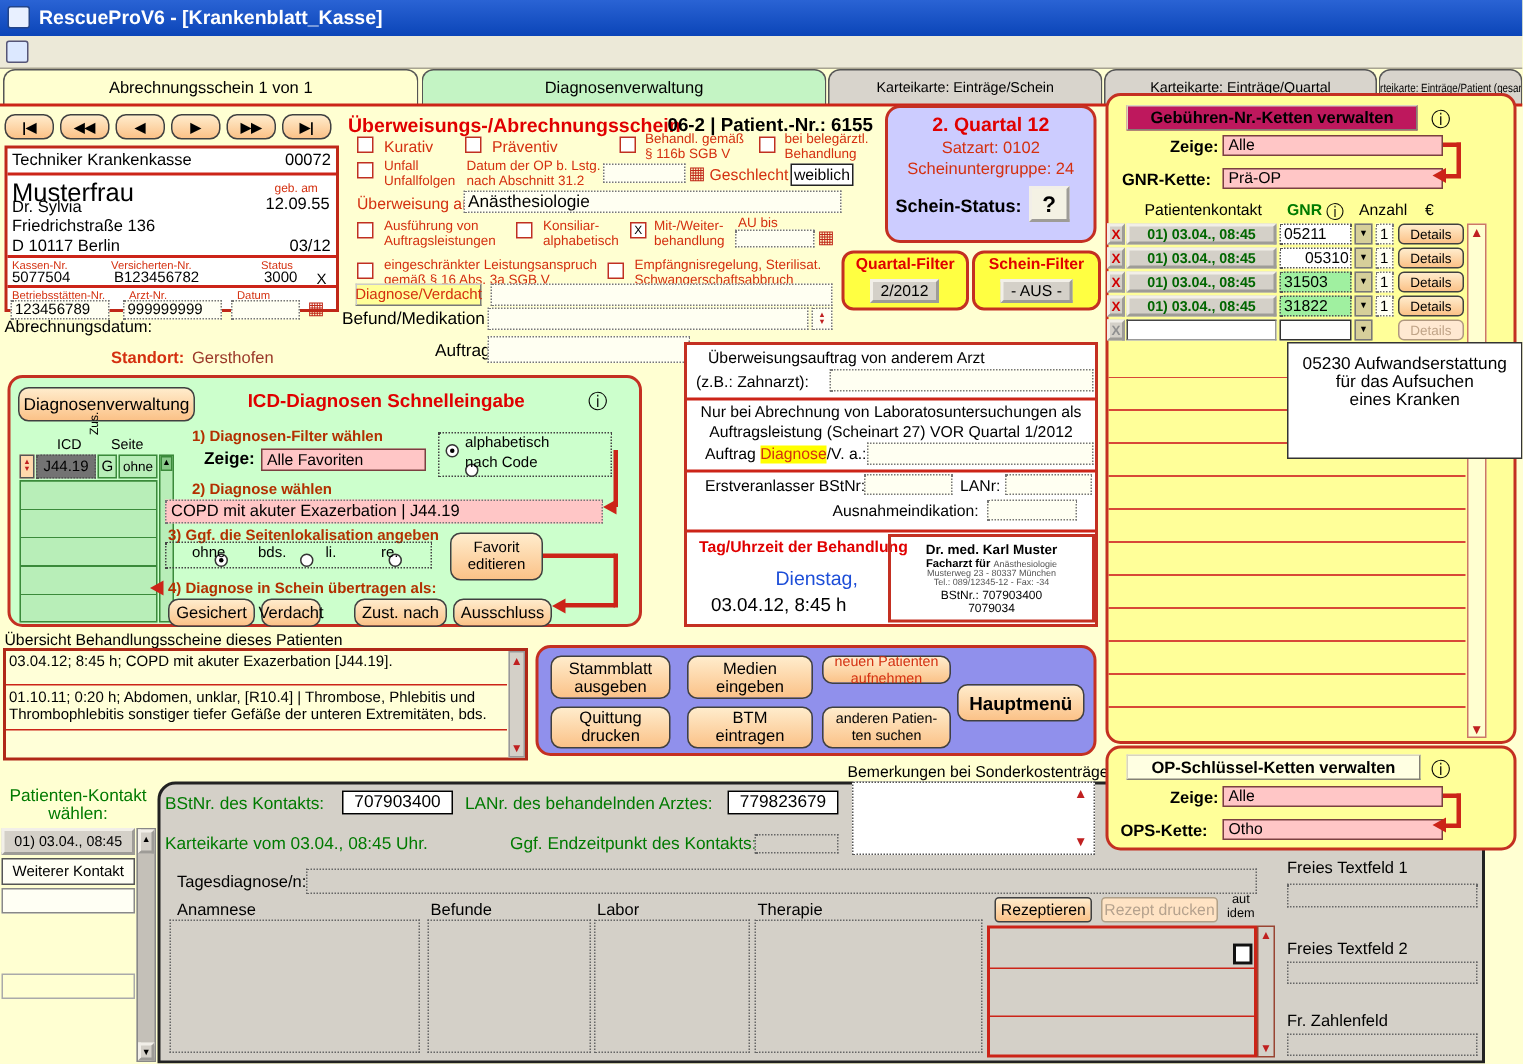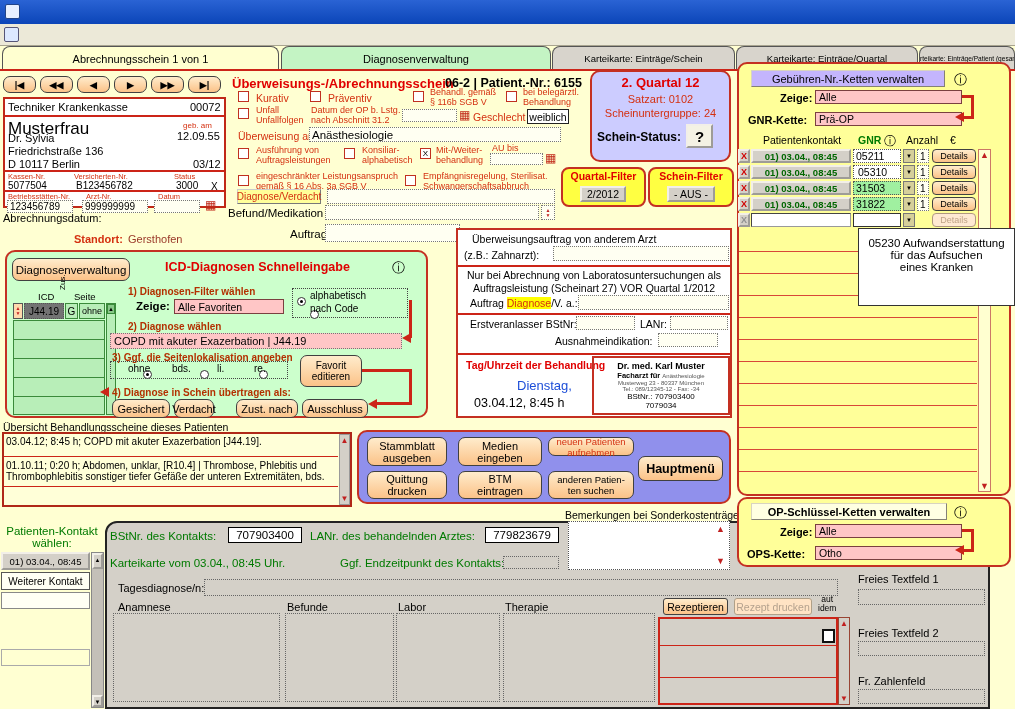--- a/index.html
+++ b/index.html
@@ -28,20 +28,21 @@
   .scr{color:#c02020;text-align:center;line-height:11px;font-size:9px}
 </style>
 </head>
 <body>
 
 
 
 
 <div class="a" style="left:0;top:0;width:1015px;height:24px;background:linear-gradient(#2a63d4,#0b45b8);display:flex;align-items:center">
   <span class="a" style="left:5px;top:4px;width:15px;height:15px;background:#e8f0ff;border:1px solid #224488;border-radius:2px"></span>
+  <span class="a" style="left:26px;top:4px;color:#fff;font-weight:bold;font-size:13px">RescueProV6 - [Krankenblatt_Kasse]</span>
 </div>
 
 
 <div class="a" style="left:0;top:24px;width:1015px;height:22px;background:#ece9d8;border-bottom:1px solid #a8a490">
   <span class="a" style="left:4px;top:3px;width:15px;height:15px;background:#dce8ff;border:1px solid #557;border-radius:2px"></span>
 </div>
 
 
 <div class="tab" style="left:2px;width:275px;background:#ffffd0;font-size:11px">
     <span>Abrechnungsschein 1 von 1</span>
@@ -199,21 +200,21 @@
     <span>2/2012</span>
   </div>
 <div class="a panel" style="left:648px;top:167px;width:86px;height:40px;background:#ffff42;border-radius:8px"></div>
 <span class="a bold" style="left:648px;top:170px;width:86px;text-align:center;font-size:10.5px;color:#e00000">Schein-Filter</span>
 <div class="a gbtn f" style="left:667px;top:186px;width:48px;height:16px;font-size:10.5px">
     <span>- AUS -</span>
   </div>
 
 
 <div class="a panel" style="left:737px;top:62px;width:274px;height:434px;background:#ffff99"></div>
-<div class="a f" style="left:751px;top:70px;width:194px;height:17px;background:#c4b5fd;border:1px outset #d8d4c0;font-size:11px;font-weight:normal">
+<div class="a f" style="left:751px;top:70px;width:194px;height:17px;background:#be185d;border:1px outset #d8d4c0;font-size:11px;font-weight:bold">
     <span>Gebühren-Nr.-Ketten verwalten</span>
   </div>
 <span class="a" style="left:954px;top:71px;font-size:13px">ⓘ</span>
 <span class="a bold" style="left:780px;top:92px;font-size:11px">Zeige:</span>
 <div class="a pinkf" style="left:815px;top:90px;width:147px;height:14px;font-size:10.5px">
     <span>Alle</span>
   </div>
 <span class="a bold" style="left:748px;top:114px;font-size:11px">GNR-Kette:</span>
 <div class="a pinkf" style="left:815px;top:112px;width:147px;height:14px;font-size:10.5px">
     <span>Prä-OP</span>
@@ -245,21 +246,21 @@
 <div class="a peach f" style="left:932px;top:149px;width:44px;height:14px;font-size:9px;border-radius:4px">
     <span>Details</span>
   </div>
 
 <div class="a gbtn f" style="left:738px;top:165px;width:12px;height:14px;color:#d00000;font-weight:bold;font-size:9px">
     <span>X</span>
   </div>
 <div class="a gbtn f dgrn bold" style="left:751px;top:165px;width:100px;height:14px;font-size:9.5px">
     <span>01) 03.04., 08:45</span>
   </div>
-<div class="a" style="left:853px;top:165px;width:48px;height:14px;background:#fff;border:1px dotted #555;font-size:10.5px;padding-left:4px"><span>05310</span></div>
+<div class="a" style="left:853px;top:165px;width:48px;height:14px;background:#fff;border:1px dotted #555;font-size:10.5px;padding-left:16px"><span>05310</span></div>
 <div class="a f" style="left:903px;top:165px;width:12px;height:14px;background:#d6cf9a;border:1px solid #777;font-size:6px">
     <span>▼</span>
   </div>
 <div class="a dotf" style="left:917px;top:165px;width:12px;height:14px;font-size:10px">
     <span>1</span>
   </div>
 <div class="a peach f" style="left:932px;top:165px;width:44px;height:14px;font-size:9px;border-radius:4px">
     <span>Details</span>
   </div>
 

